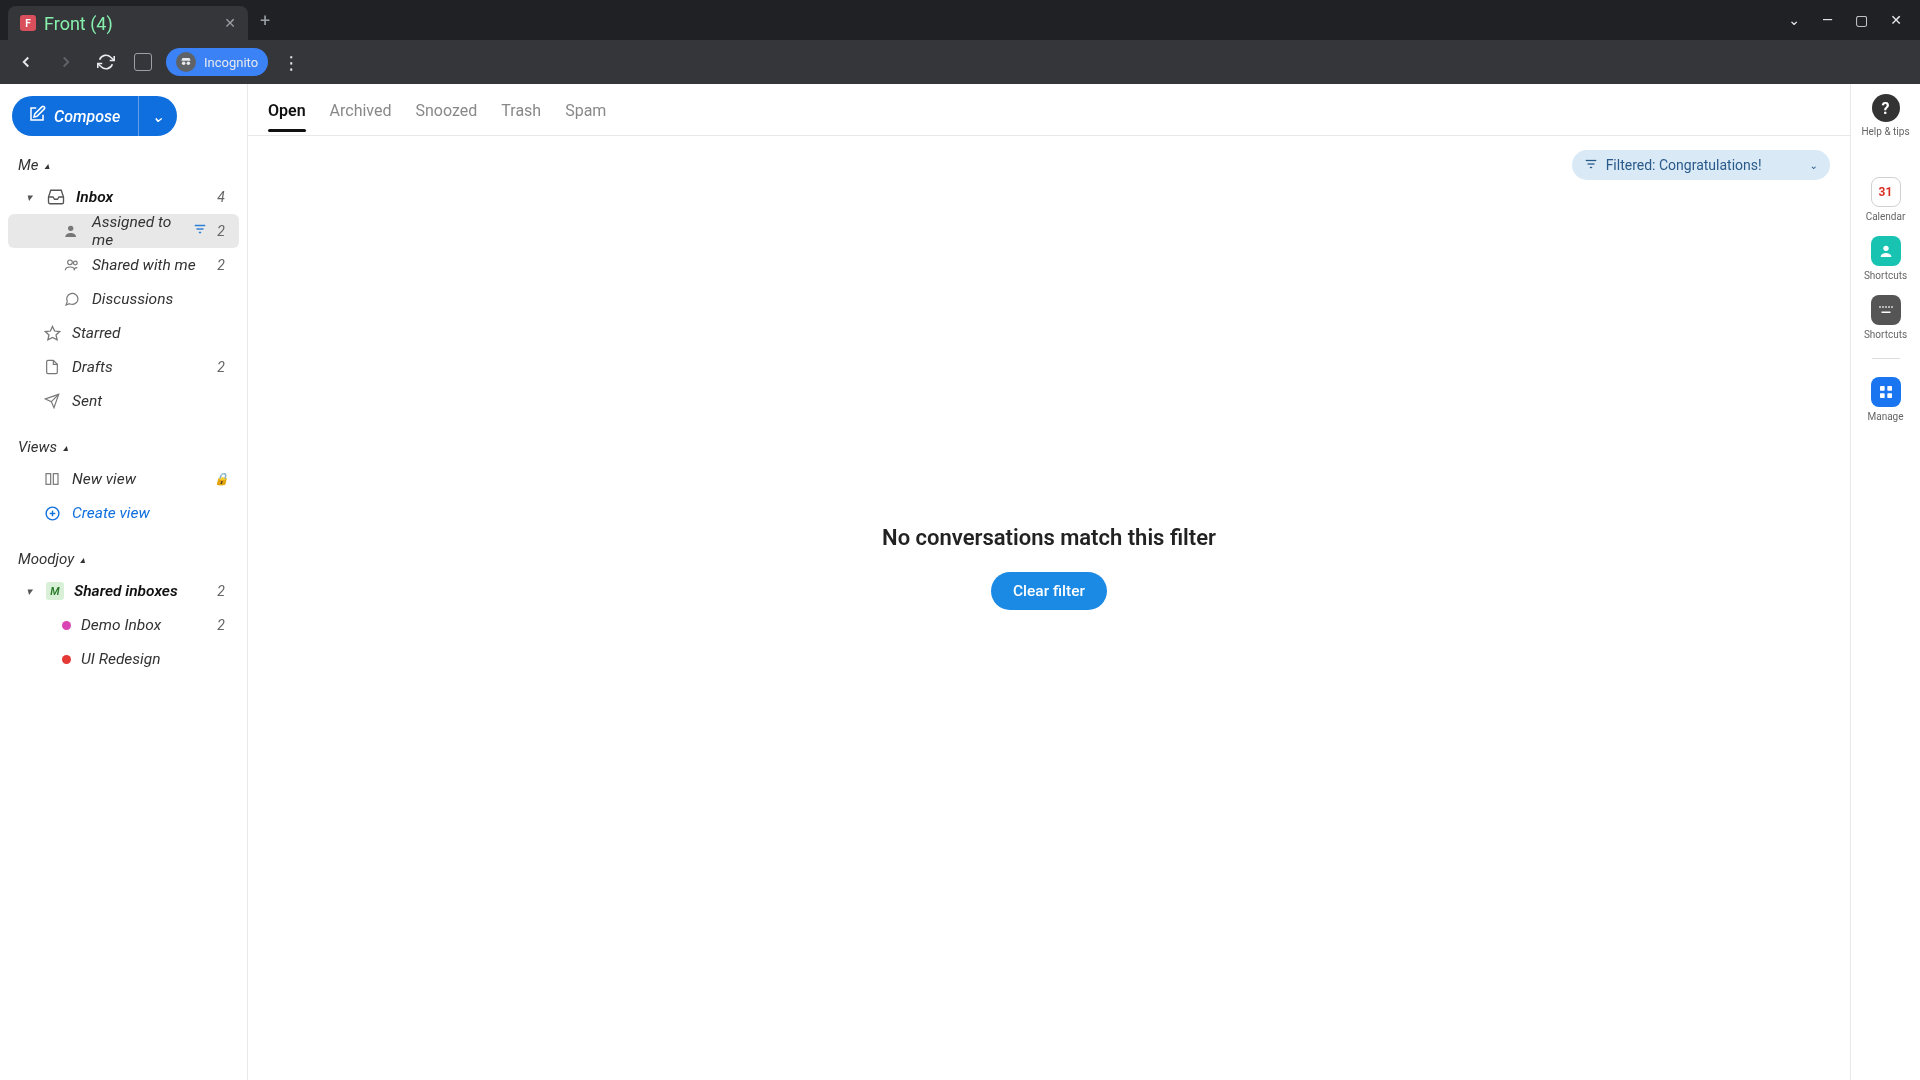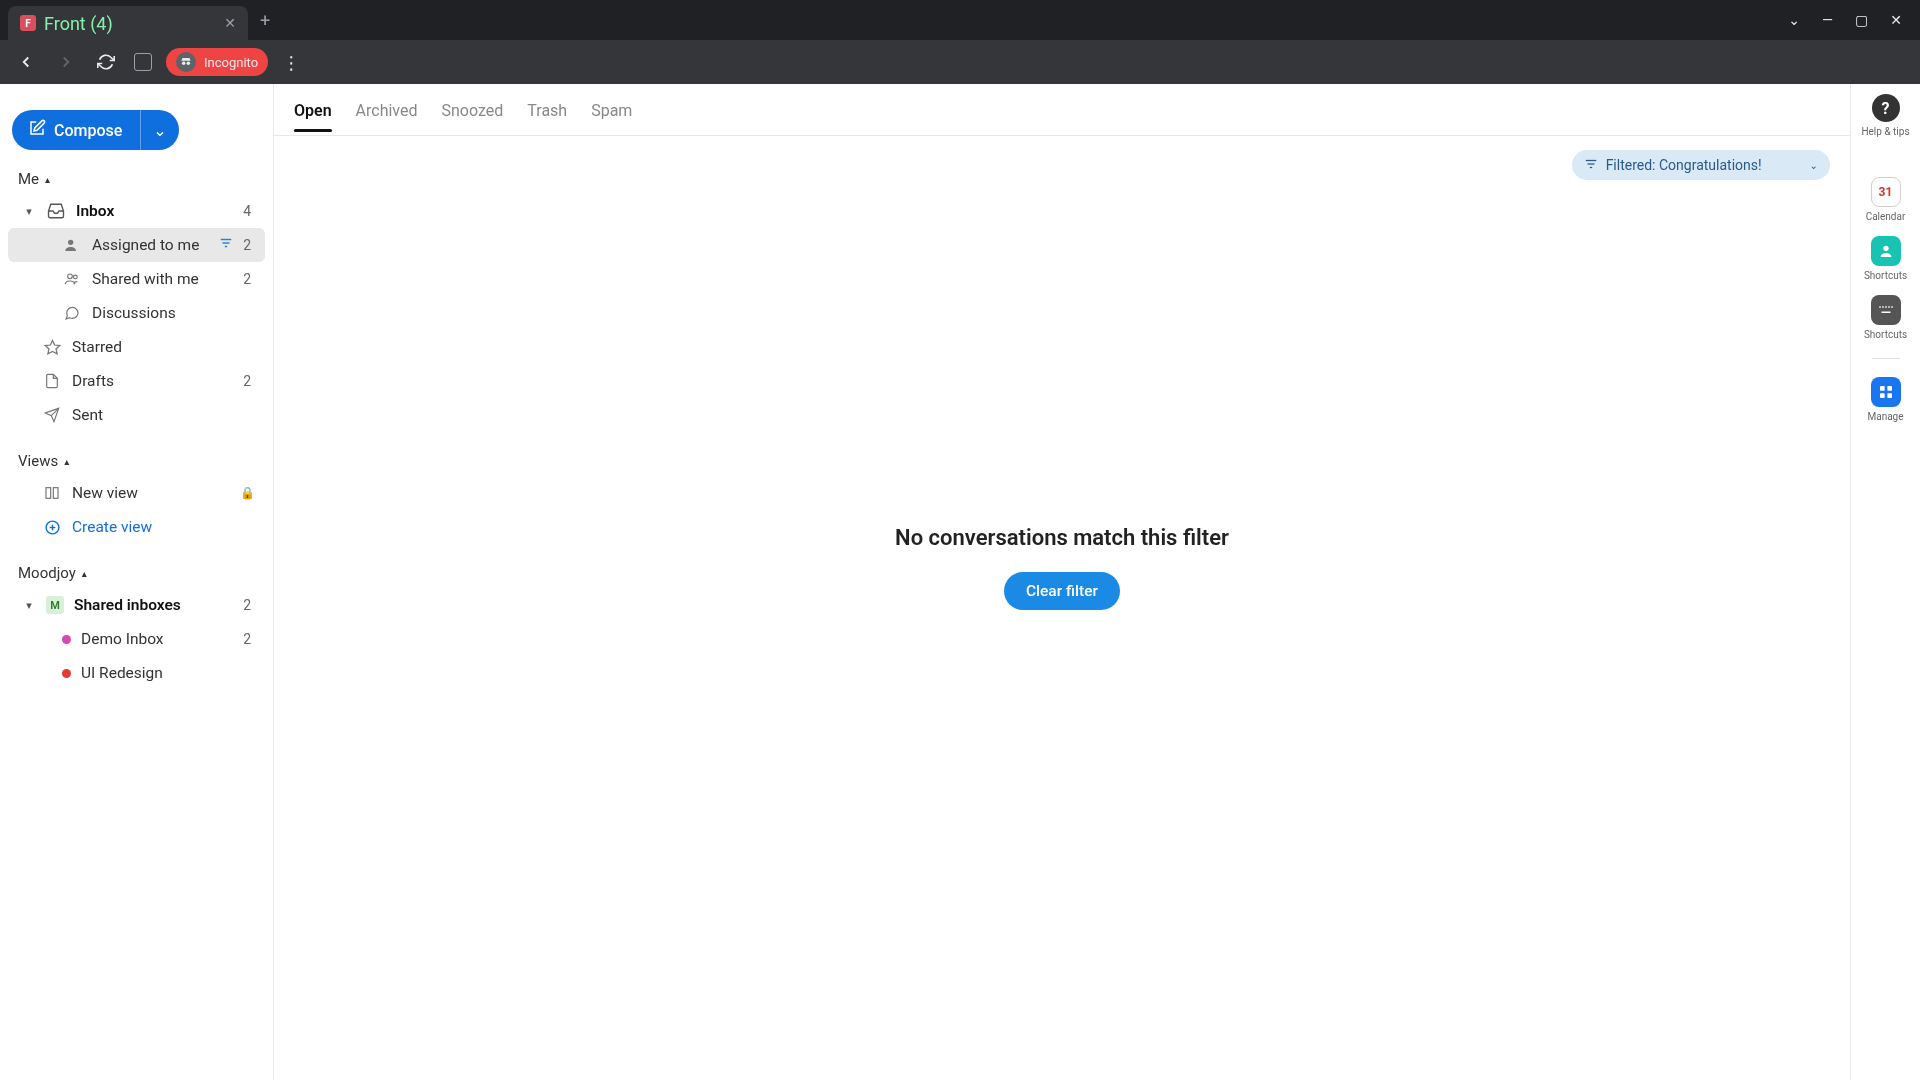--- a/index.html
+++ b/index.html
@@ -20,30 +20,30 @@
     .nav-btn { width:24px; height:24px; display:flex; align-items:center; justify-content:center; cursor:pointer; }
     .nav-btn svg { stroke:#e8eaed; }
     .nav-btn.disabled svg { stroke:#5f6368; }
     .addr-bar { flex:1; background:#202124; border-radius: 20px; height: 34px; display:flex; align-items:center; padding: 0 14px; gap: 10px; }
     .lock { color:#9aa0a6; }
     .url { color:#e8eaed; font-size: 14px; }
     .url .host { color:#e8eaed; }
     .url .path { color:#9aa0a6; }
     .star { color:#9aa0a6; }
     .toolbar-right { display:flex; align-items:center; gap: 14px; color:#e8eaed; }
-    .incognito-badge { display:flex; align-items:center; gap:8px; background:#ef4444; padding:4px 10px; border-radius: 16px; font-size:13px;}
+    .incognito-badge { display:flex; align-items:center; gap:8px; background:#3b82f6; padding:4px 10px; border-radius: 16px; font-size:13px;}
     .incog-ico { width:20px; height:20px; background:#5f6368; border-radius:50%; display:flex; align-items:center; justify-content:center;}
     .menu-dots { font-size: 18px; cursor:pointer; letter-spacing:-1px;}
     .ext-ico { width:18px; height:18px; border:1px solid #9aa0a6; border-radius:3px;}
 
     
     .app { display:flex; height: calc(1080px - 84px); background:#fff; }
 
     
-    .sidebar { width: 274px; border-right: 1px solid #e8e8e8; padding: 24px 8px; display:flex; flex-direction:column; }
+    .sidebar { width: 248px; border-right: 1px solid #e8e8e8; padding: 10px 8px; display:flex; flex-direction:column;font-style:italic; }
     .compose-wrap { display:flex; padding: 2px 4px 14px; }
     .compose-btn { display:flex; align-items:center; background:#0f6fde; color:#fff; border-radius: 20px; height:40px; font-size:16px; font-weight:500; cursor:pointer; }
     .compose-main { display:flex; align-items:center; gap:8px; padding: 0 18px 0 16px; }
     .compose-split { border-left: 1px solid rgba(255,255,255,0.35); padding: 0 12px; display:flex; align-items:center; height:100%; }
 
     .section-header { display:flex; align-items:center; gap:6px; padding: 6px 10px; font-size:15px; color:#333; cursor:pointer;}
     .section-header .caret { font-size:10px; }
 
     .nav-item { display:flex; align-items:center; height:34px; padding: 0 10px 0 14px; border-radius:6px; cursor:pointer; font-size:15.5px; color:#333; gap:10px;}
     .nav-item.child { padding-left: 34px; }

